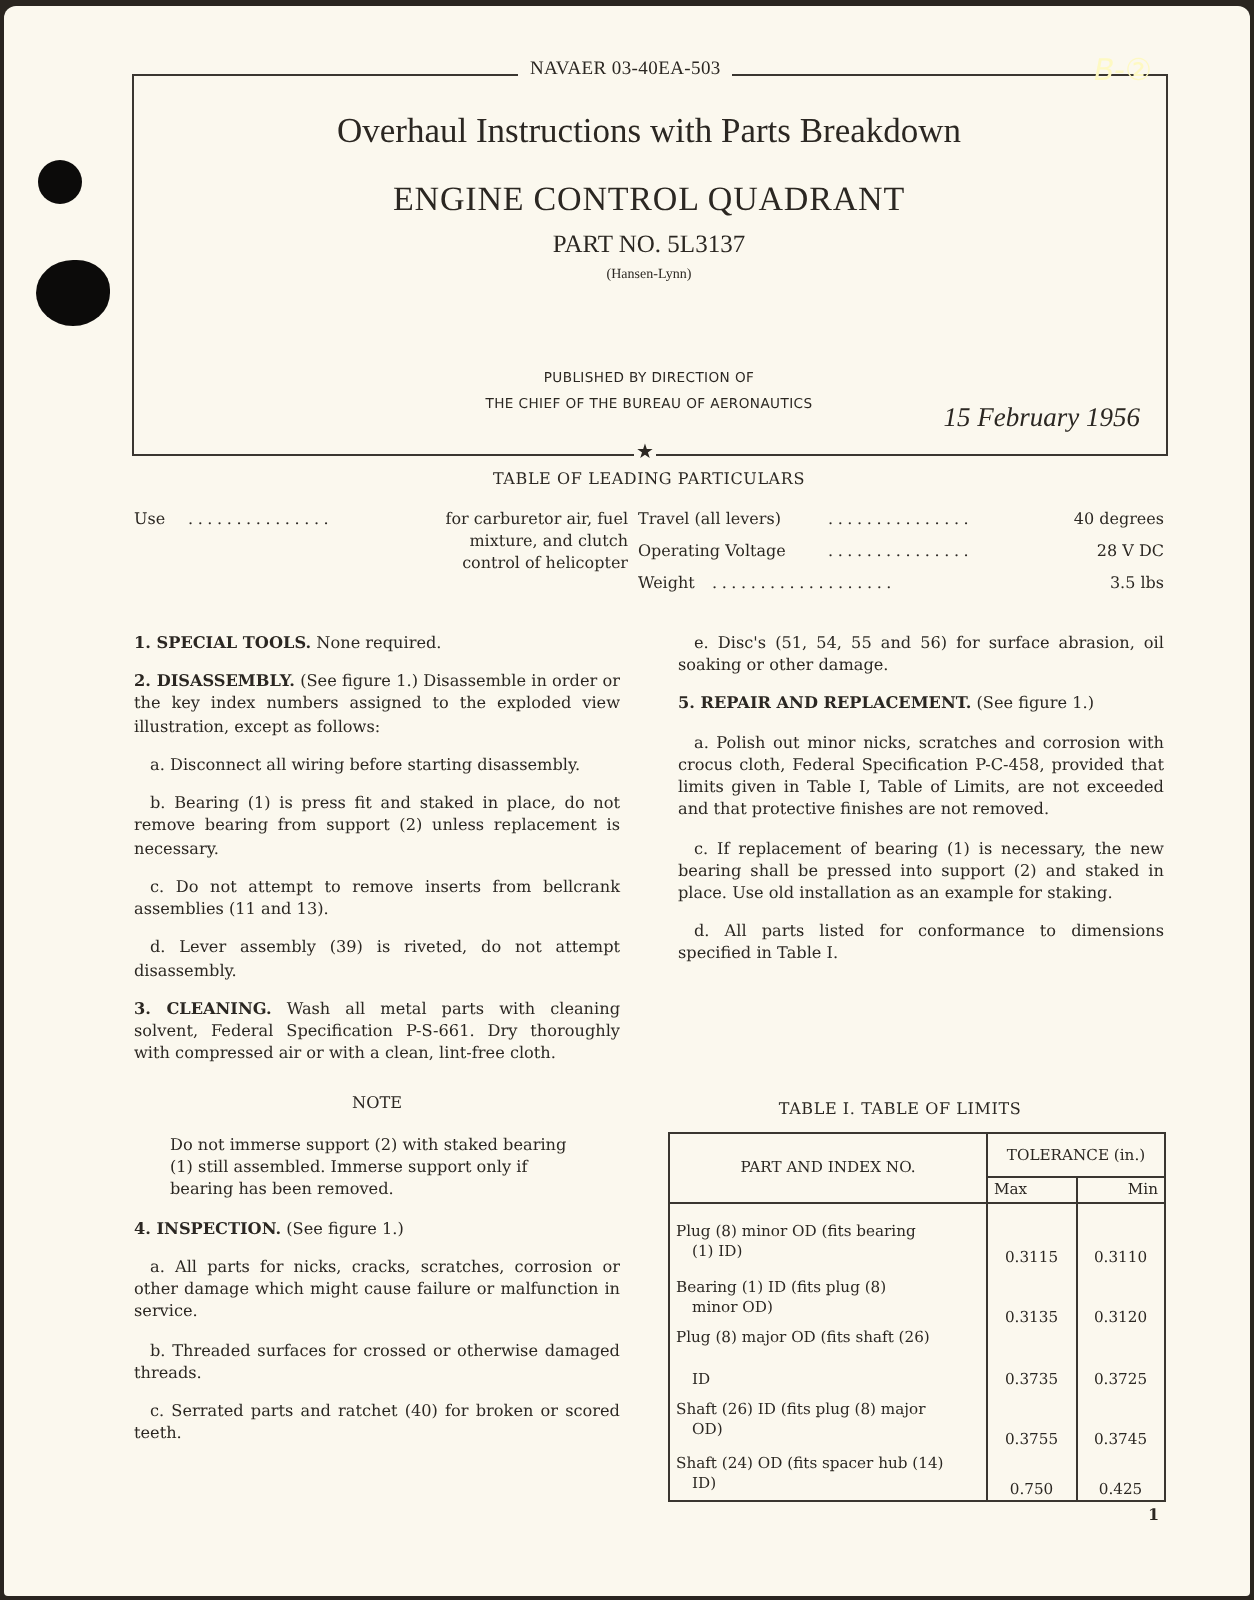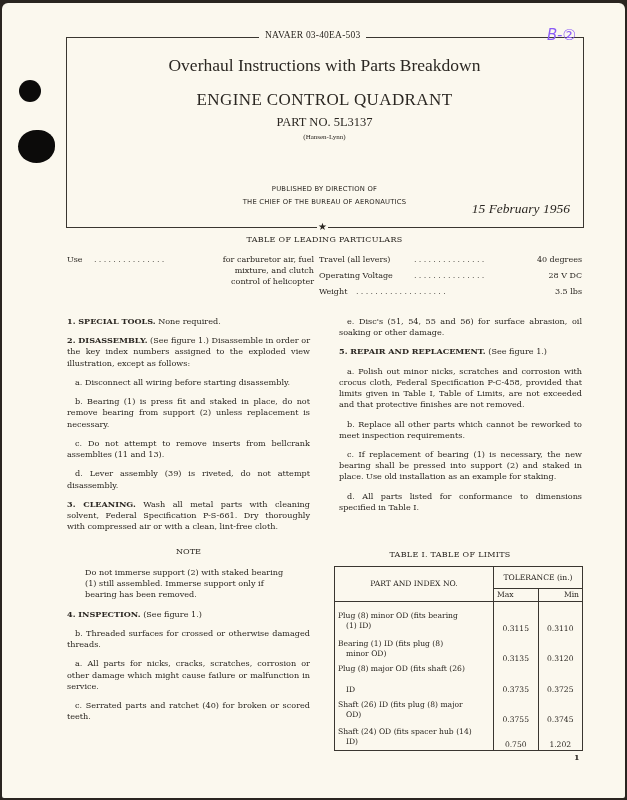--- a/index.html
+++ b/index.html
@@ -26,21 +26,21 @@
   .star {
     position:absolute; left:317px; top:220px; font-size:10px; line-height:14px;
     background:#fbf8ee; padding:0 1px; color:#2b2722;
   }
   .doc-number {
     position:absolute; left:259px; top:30px; background:#fbf8ee; padding:0 6px;
     font-family:"Liberation Serif", serif; font-size:9.5px; letter-spacing:0.2px;
   }
   .handwriting {
     position:absolute; left:547px; top:26px; font-family:"DejaVu Sans", sans-serif;
-    font-size:15px; color:#8b5cf6; font-style:italic;
+    font-size:15px; color:#fef9c3; font-style:italic;
   }
   .center { position:absolute; left:66px; width:517px; text-align:center; }
   .main-title { top:55px; font-family:"Liberation Serif", serif; font-size:17.5px; }
   .part-title { top:90px; font-family:"Liberation Serif", serif; font-size:17px; letter-spacing:0.4px; }
   .part-no { top:115px; font-family:"Liberation Serif", serif; font-size:12.5px; }
   .manufacturer { top:133px; font-family:"Liberation Serif", serif; font-size:7px; }
   .published { top:183px; font-family:"DejaVu Sans", sans-serif; font-size:6.8px; line-height:13px; letter-spacing:0.2px; }
   .date {
     position:absolute; right:57px; top:201px; font-family:"Liberation Serif", serif;
     font-style:italic; font-size:13.5px;
@@ -139,33 +139,32 @@
   <p class="para">
     <span class="b">3.  CLEANING.</span>
     <span>Wash all metal parts with cleaning solvent, Federal Specification P-S-661.  Dry thoroughly with compressed air or with a clean, lint-free cloth.</span>
   </p>
   <div class="note-title">NOTE</div>
   <div class="note-body">Do not immerse support (2) with staked bearing (1) still assembled.  Immerse support only if bearing has been removed.</div>
   <p class="para">
     <span class="b">4.  INSPECTION.</span>
     <span>(See figure 1.)</span>
   </p>
+  <p class="para indent">a.  All parts for nicks, cracks, scratches, corrosion or other damage which might cause failure or malfunction in service.</p>
   <p class="para indent">b.  Threaded surfaces for crossed or otherwise damaged threads.</p>
-  <p class="para indent">a.  All parts for nicks, cracks, scratches, corrosion or other damage which might cause failure or malfunction in service.</p>
   <p class="para indent">c.  Serrated parts and ratchet (40) for broken or scored teeth.</p>
 </div>
 
 <div class="col" style="left:339px;top:316px;width:243px;">
   <p class="para indent">e.  Disc's (51, 54, 55 and 56) for surface abrasion, oil soaking or other damage.</p>
   <p class="para">
     <span class="b">5.  REPAIR AND REPLACEMENT.</span>
     <span>(See figure 1.)</span>
   </p>
   <p class="para indent">a.  Polish out minor nicks, scratches and corrosion with crocus cloth, Federal Specification P-C-458, provided that limits given in Table I, Table of Limits, are not exceeded and that protective finishes are not removed.</p>
-  <p class="para indent">b.  Replace all other parts which cannot be reworked to meet inspection requirements.</p>
   <p class="para indent">c.  If replacement of bearing (1) is necessary, the new bearing shall be pressed into support (2) and staked in place.  Use old installation as an example for staking.</p>
   <p class="para indent">d.  All parts listed for conformance to dimensions specified in Table I.</p>
 </div>
 
 <div class="table-title">TABLE I.  TABLE OF LIMITS</div>
 
 <table class="limits">
   <tbody>
       <tr style="height:22px;">
     <th rowspan="2" style="width:152px;">PART AND INDEX NO.</th>
@@ -206,18 +205,18 @@
         </td>
     <td style="border-bottom:none;border-top:none;text-align:center;vertical-align:bottom;">0.3755</td>
     <td style="border-bottom:none;border-top:none;text-align:center;vertical-align:bottom;">0.3745</td>
   </tr>
   <tr style="height:26px;">
     <td style="border-top:none;">
           <div>Shaft (24) OD (fits spacer hub (14)</div>
           <div style="padding-left:8px;">ID)</div>
         </td>
     <td style="border-top:none;text-align:center;vertical-align:bottom;">0.750</td>
-    <td style="border-top:none;text-align:center;vertical-align:bottom;">1.202</td>
+    <td style="border-top:none;text-align:center;vertical-align:bottom;">0.425</td>
   </tr>
 </tbody>
   </table>
 
 <div class="page-num">1</div>
 
 </body></html>

